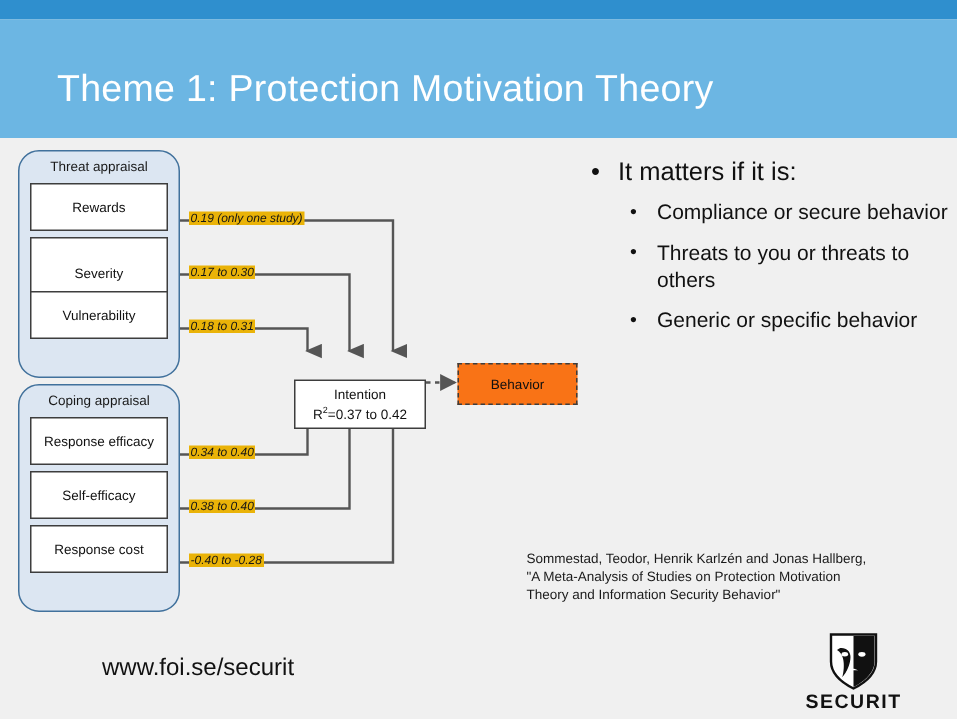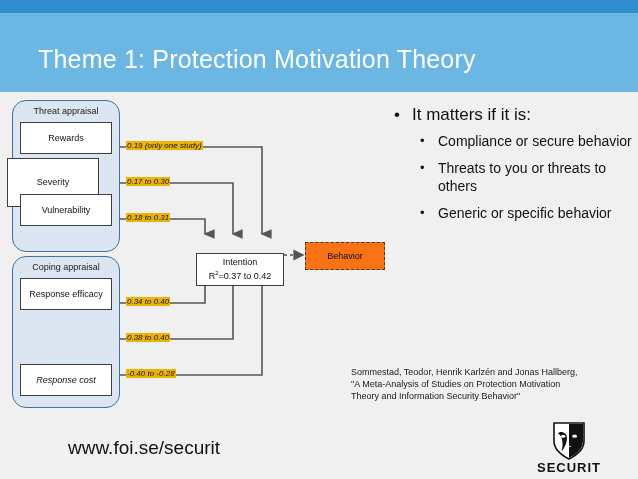--- a/index.html
+++ b/index.html
@@ -151,21 +151,21 @@
     width: 280px;
     font-size: 9px;
     line-height: 12px;
     color: #1a1a1a;
   }
 
   
   #footer-url {
     position: absolute;
     left: 68px; top: 437px;
-    font-size: 19px;
+    font-size: 16px;
     color: #111111;
   }
   #logo {
     position: absolute;
     left: 521px; top: 421px;
     width: 96px; height: 52px;
   }
   #logo-text {
     position: absolute;
     left: 0; top: 39px;
@@ -218,34 +218,37 @@
       <path d="M284,163 L303,163" marker-end="url(#ah-right)"></path>
     </g>
   </svg>
 
   <div class="group-box" style="left:12px; top:8px; width:108px; height:152px;">
     <div class="group-label">Threat appraisal</div>
   </div>
   <div class="node-box" style="left:20px; top:30px; width:92px; height:32px;">
     <span>Rewards</span>
   </div>
-  <div class="node-box" style="left:7px; top:66px; width:92px; height:49px;">
+  <div class="node-box" style="left:20px; top:66px; width:92px; height:49px;">
     <span>Severity</span>
   </div>
   <div class="node-box" style="left:20px; top:102px; width:92px; height:32px;">
     <span>Vulnerability</span>
   </div>
 
   <div class="group-box" style="left:12px; top:164px; width:108px; height:152px;">
     <div class="group-label">Coping appraisal</div>
   </div>
   <div class="node-box" style="left:20px; top:186px; width:92px; height:32px;">
     <span>Response efficacy</span>
   </div>
-  <div class="node-box" style="left:20px; top:272px; width:92px; height:32px;font-style:italic;">
+  <div class="node-box" style="left:20px; top:222px; width:92px; height:32px;">
+    <span>Self-efficacy</span>
+  </div>
+  <div class="node-box" style="left:20px; top:258px; width:92px; height:32px;">
     <span>Response cost</span>
   </div>
 
   <div class="edge-label" style="left:126px; top:49px;">0.19 (only one study)</div>
   <div class="edge-label" style="left:126px; top:85px;">0.17 to 0.30</div>
   <div class="edge-label" style="left:126px; top:121px;">0.18 to 0.31</div>
   <div class="edge-label" style="left:126px; top:205px;">0.34 to 0.40</div>
   <div class="edge-label" style="left:126px; top:241px;">0.38 to 0.40</div>
   <div class="edge-label" style="left:126px; top:277px;">-0.40 to -0.28</div>
 

